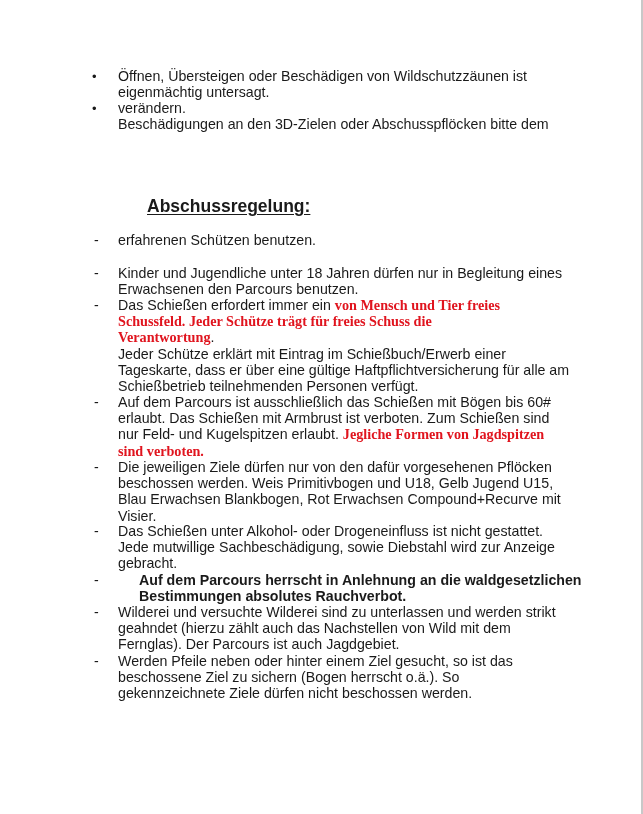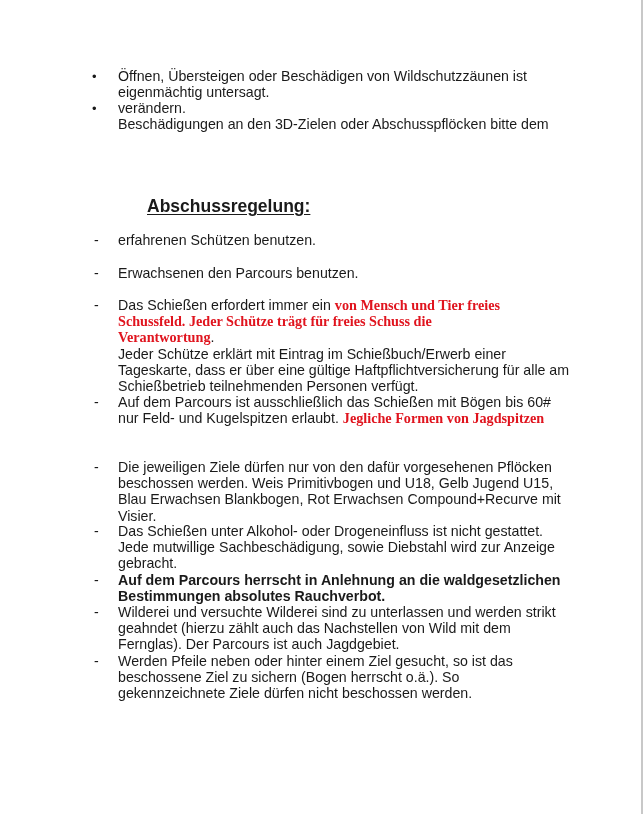--- a/index.html
+++ b/index.html
@@ -13,21 +13,21 @@
     font-family: "Liberation Sans", sans-serif; font-size: 14.2px; color: #1a1a1a;
     line-height: 16.2px;
   }
   .item { position: absolute; left: 0; width: 641px; }
   .marker { position: absolute; left: 91px; width: 14px; }
   .marker.dot { font-size: 13px; left: 92px; top: 1px; }
   .marker.dash { left: 94px; }
   .txt { position: absolute; left: 118px; width: 470px; }
   .line { display: block; white-space: nowrap; }
   .red { color: #e0141e; font-weight: bold; font-family: Liberation Serif, serif; }
-  .bold { font-weight: bold; }
+  .bold { font-weight: bold; margin-left: 21px; }
   .heading {
     position: absolute; left: 114px; top: 198px;
     font-family: "Liberation Sans", sans-serif; font-weight: bold; font-size: 17.5px;
     color: #1a1a1a; text-decoration: underline; text-underline-offset: 2px; margin-left: 33px;
   }
 </style>
 </head>
 <body>
 
 <div class="page">
@@ -52,39 +52,42 @@
     <div id="rules">
         <div class="item" style="top: 232px;">
           <span class="marker dash">-</span>
           <div class="txt">
             <span class="line"><span>erfahrenen Schützen benutzen.</span></span>
           </div>
         </div>
         <div class="item" style="top: 265px;">
           <span class="marker dash">-</span>
           <div class="txt">
+            <span class="line"><span>Kinder und Jugendliche unter 18 Jahren dürfen nur in Begleitung eines</span></span>
             <span class="line"><span>Erwachsenen den Parcours benutzen.</span></span>
           </div>
         </div>
         <div class="item" style="top: 297px;">
           <span class="marker dash">-</span>
           <div class="txt">
             <span class="line"><span>Das Schießen erfordert immer ein </span><span class="red">von Mensch und Tier freies</span></span>
             <span class="line"><span class="red">Schussfeld. Jeder Schütze trägt für freies Schuss die</span></span>
             <span class="line"><span class="red">Verantwortung</span><span>.</span></span>
             <span class="line"><span>Jeder Schütze erklärt mit Eintrag im Schießbuch/Erwerb einer</span></span>
             <span class="line"><span>Tageskarte, dass er über eine gültige Haftpflichtversicherung für alle am</span></span>
             <span class="line"><span>Schießbetrieb teilnehmenden Personen verfügt.</span></span>
           </div>
         </div>
         <div class="item" style="top: 394px;">
           <span class="marker dash">-</span>
           <div class="txt">
             <span class="line"><span>Auf dem Parcours ist ausschließlich das Schießen mit Bögen bis 60#</span></span>
+            <span class="line"><span>erlaubt. Das Schießen mit Armbrust ist verboten. Zum Schießen sind</span></span>
             <span class="line"><span>nur Feld- und Kugelspitzen erlaubt. </span><span class="red">Jegliche Formen von Jagdspitzen</span></span>
+            <span class="line"><span class="red">sind verboten.</span></span>
           </div>
         </div>
         <div class="item" style="top: 459px;">
           <span class="marker dash">-</span>
           <div class="txt">
             <span class="line"><span>Die jeweiligen Ziele dürfen nur von den dafür vorgesehenen Pflöcken</span></span>
             <span class="line"><span>beschossen werden. Weis Primitivbogen und U18, Gelb Jugend U15,</span></span>
             <span class="line"><span>Blau Erwachsen Blankbogen, Rot Erwachsen Compound+Recurve mit</span></span>
             <span class="line"><span>Visier.</span></span>
           </div>

